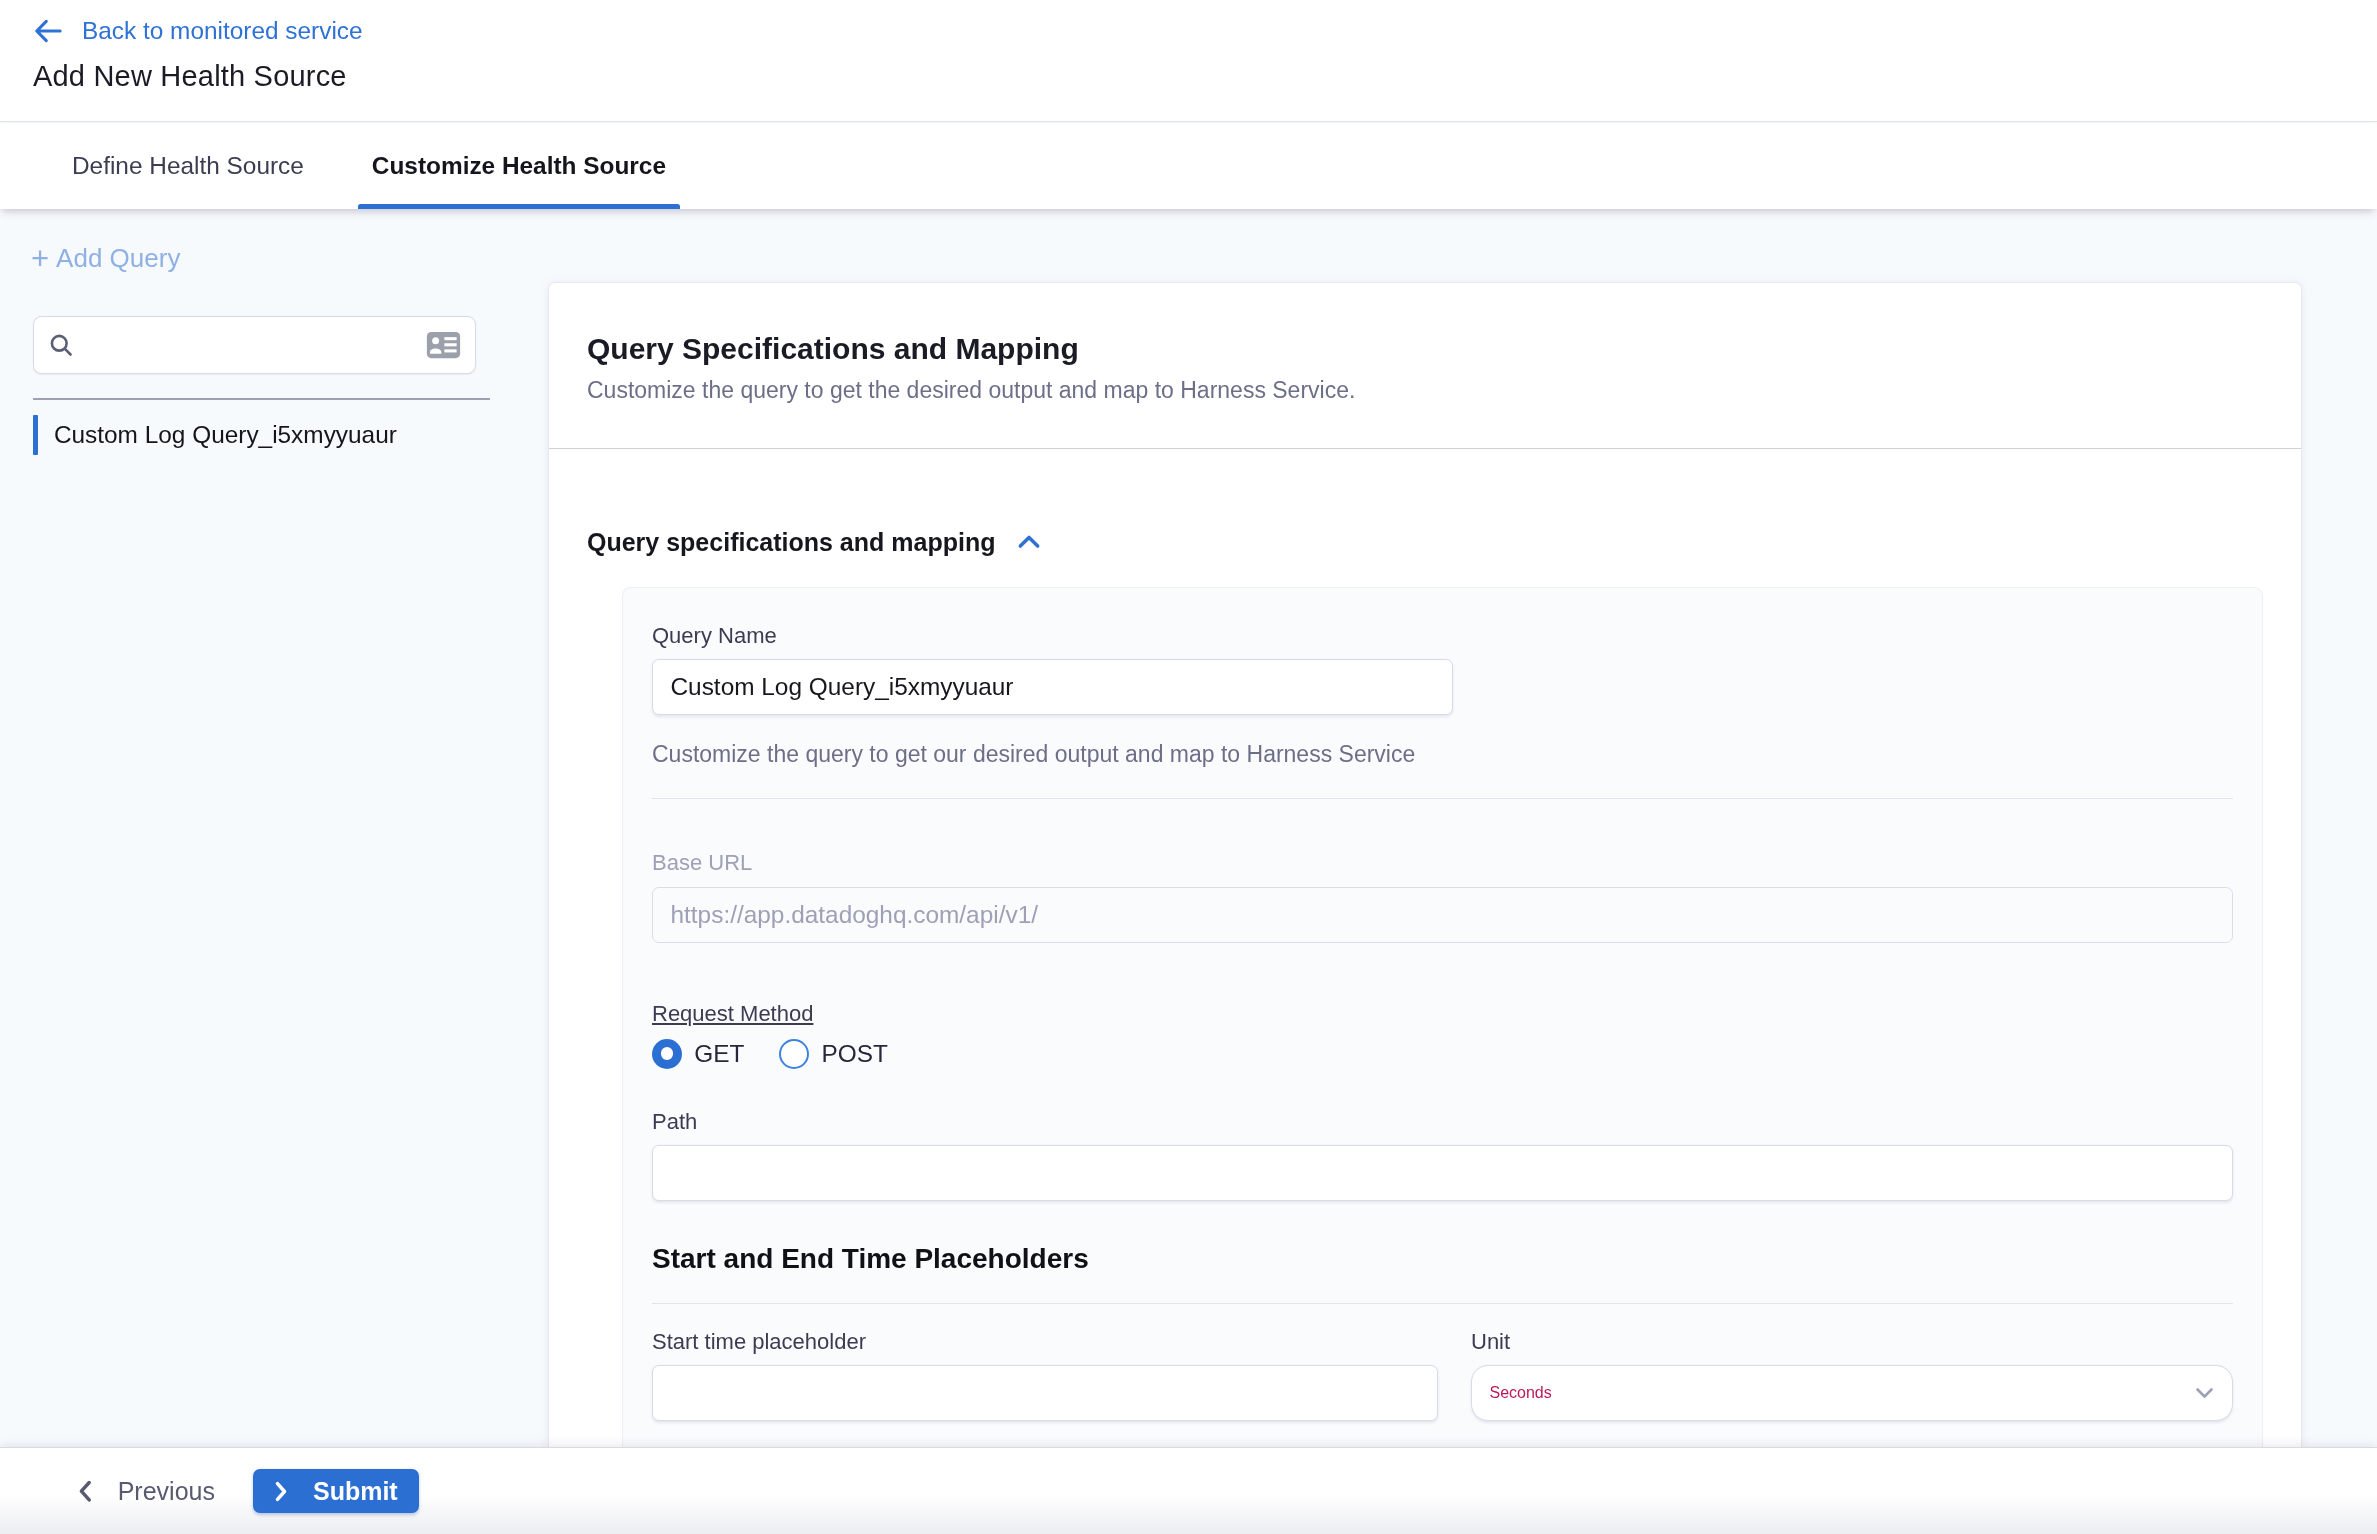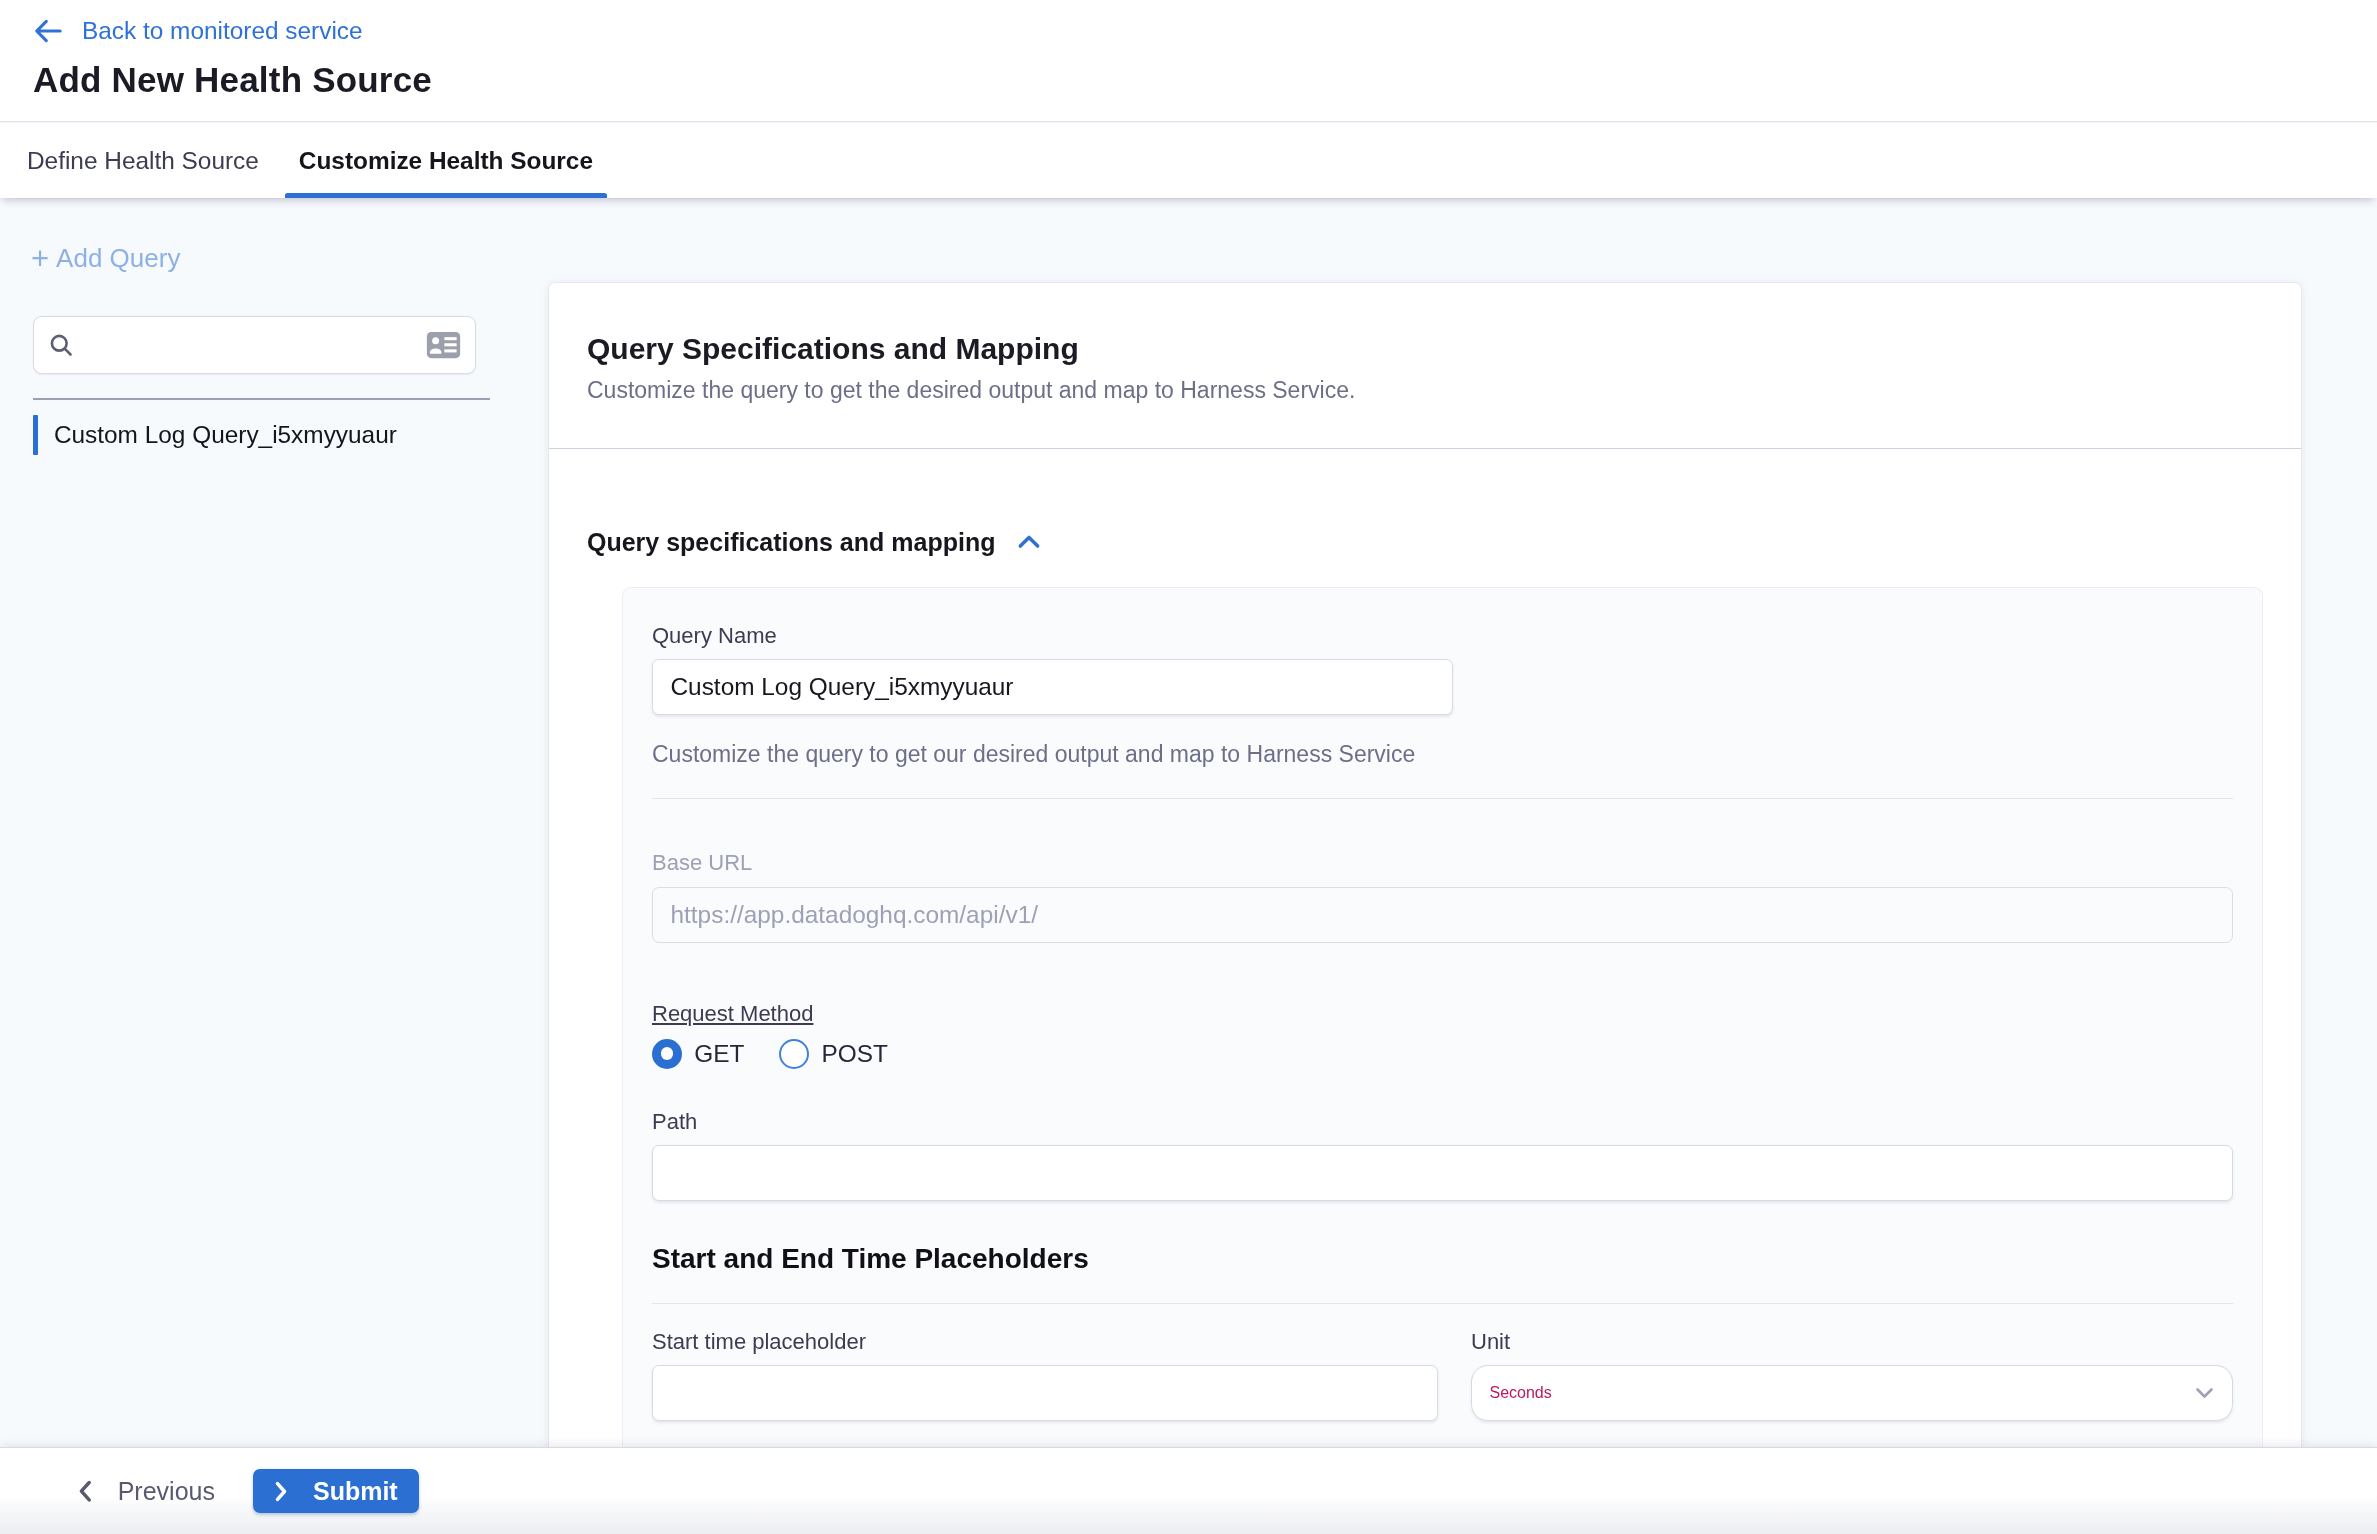--- a/index.html
+++ b/index.html
@@ -5,26 +5,26 @@
   * { margin:0; padding:0; box-sizing:border-box; }
   html,body { width:2377px; height:1534px; overflow:hidden; }
   body { font-family:"Liberation Sans","DejaVu Sans",sans-serif; background:#f7fafd; color:#17171f; }
   .app { position:relative; width:2377px; height:1534px; }
 
   
   .topbar { position:absolute; top:0; left:0; right:0; height:122px; background:#fff;
             border-bottom:0.9px solid #e0e1ea; padding:15.7px 0 0 33px; z-index:6; }
   .back-row { display:flex; align-items:center; gap:19px; height:30px; cursor:pointer; }
   .back-link { font-size:24.4px; color:#2f72d6; text-decoration:none; }
-  .page-title { margin-top:14px; font-size:35px; font-weight:700; color:#1b1b26; letter-spacing:0.2px; }
-
-  
-  .tabs { position:absolute; top:123px; left:0; right:0; height:75px; background:#fff;
-          display:flex; align-items:center; padding-left:27px; z-index:5;
-          box-shadow:0 5.2px 8.7px -1.7px rgba(99,100,130,.38); }
+  .page-title { margin-top:14px; font-size:29px; font-weight:400; color:#1b1b26; letter-spacing:0.2px; }
+
+  
+  .tabs { position:absolute; top:123px; left:0; right:0; height:86px; background:#fff;
+          display:flex; align-items:center; padding-left:72px; z-index:5;
+          box-shadow:0 5.2px 8.7px -1.7px rgba(99,100,130,.38);gap:28px; }
   .tab { height:100%; display:flex; align-items:center; font-size:24.4px; color:#3c3d52;
          margin-right:26px; position:relative; cursor:pointer; }
   .tab.active { font-weight:700; color:#15151e; padding:0 14px; }
   .tab.active::after { content:""; position:absolute; left:0; right:0; bottom:0; height:5.2px;
          background:#2e70d2; border-radius:2.6px 2.6px 0 0; }
 
   
   .content { position:absolute; top:192px; left:0; right:0; height:1255px; background:#f7fafd; }
 
   

